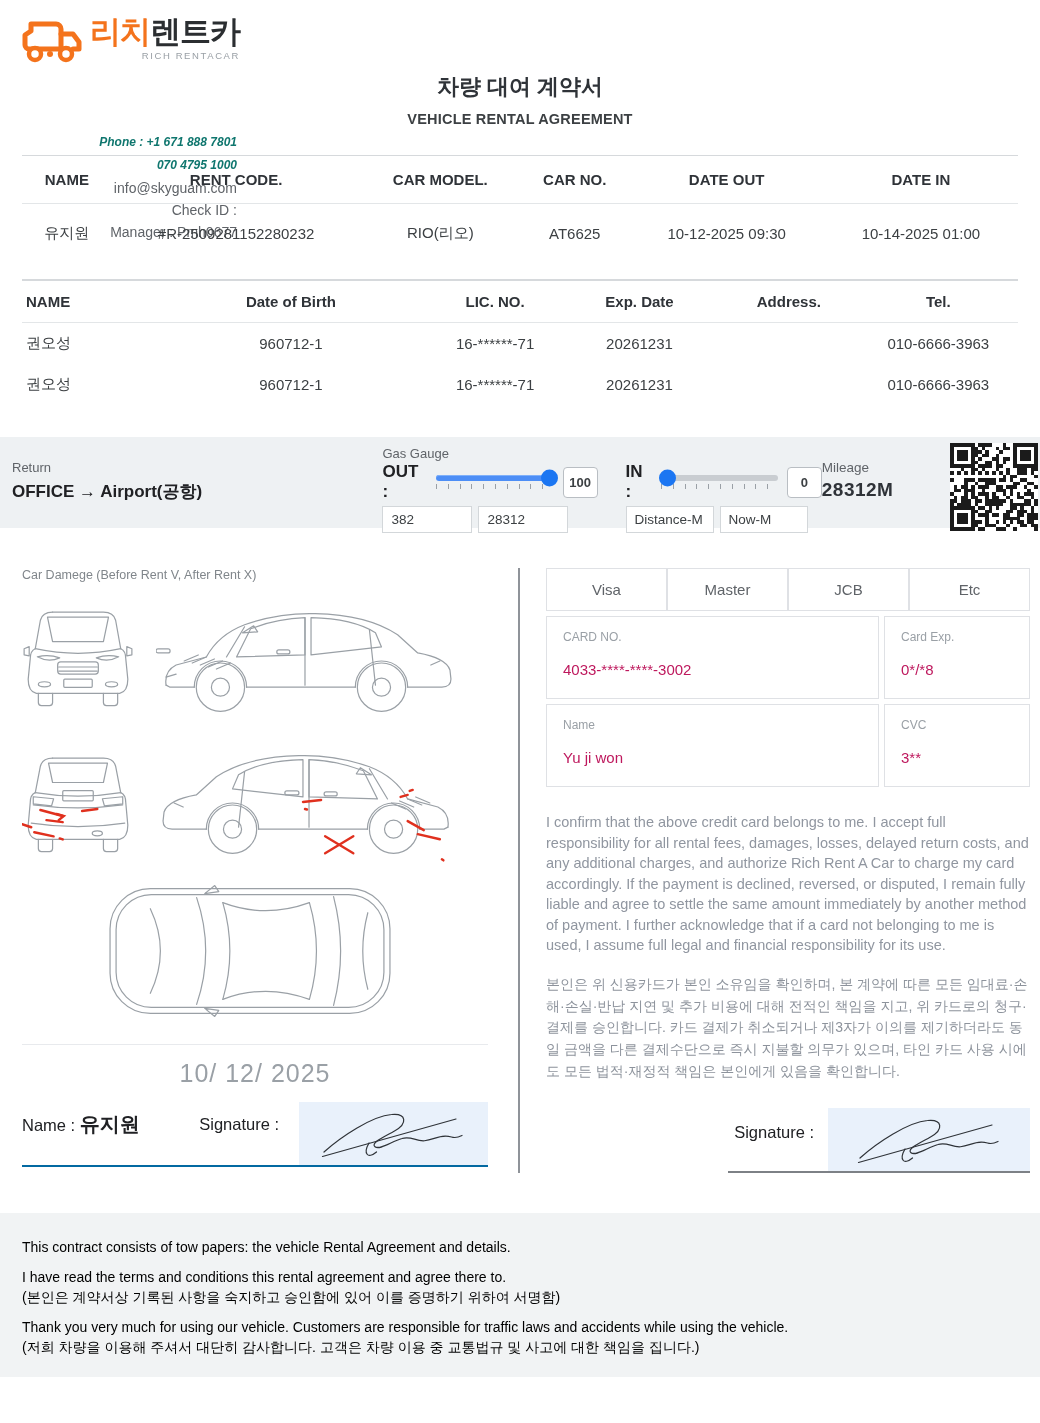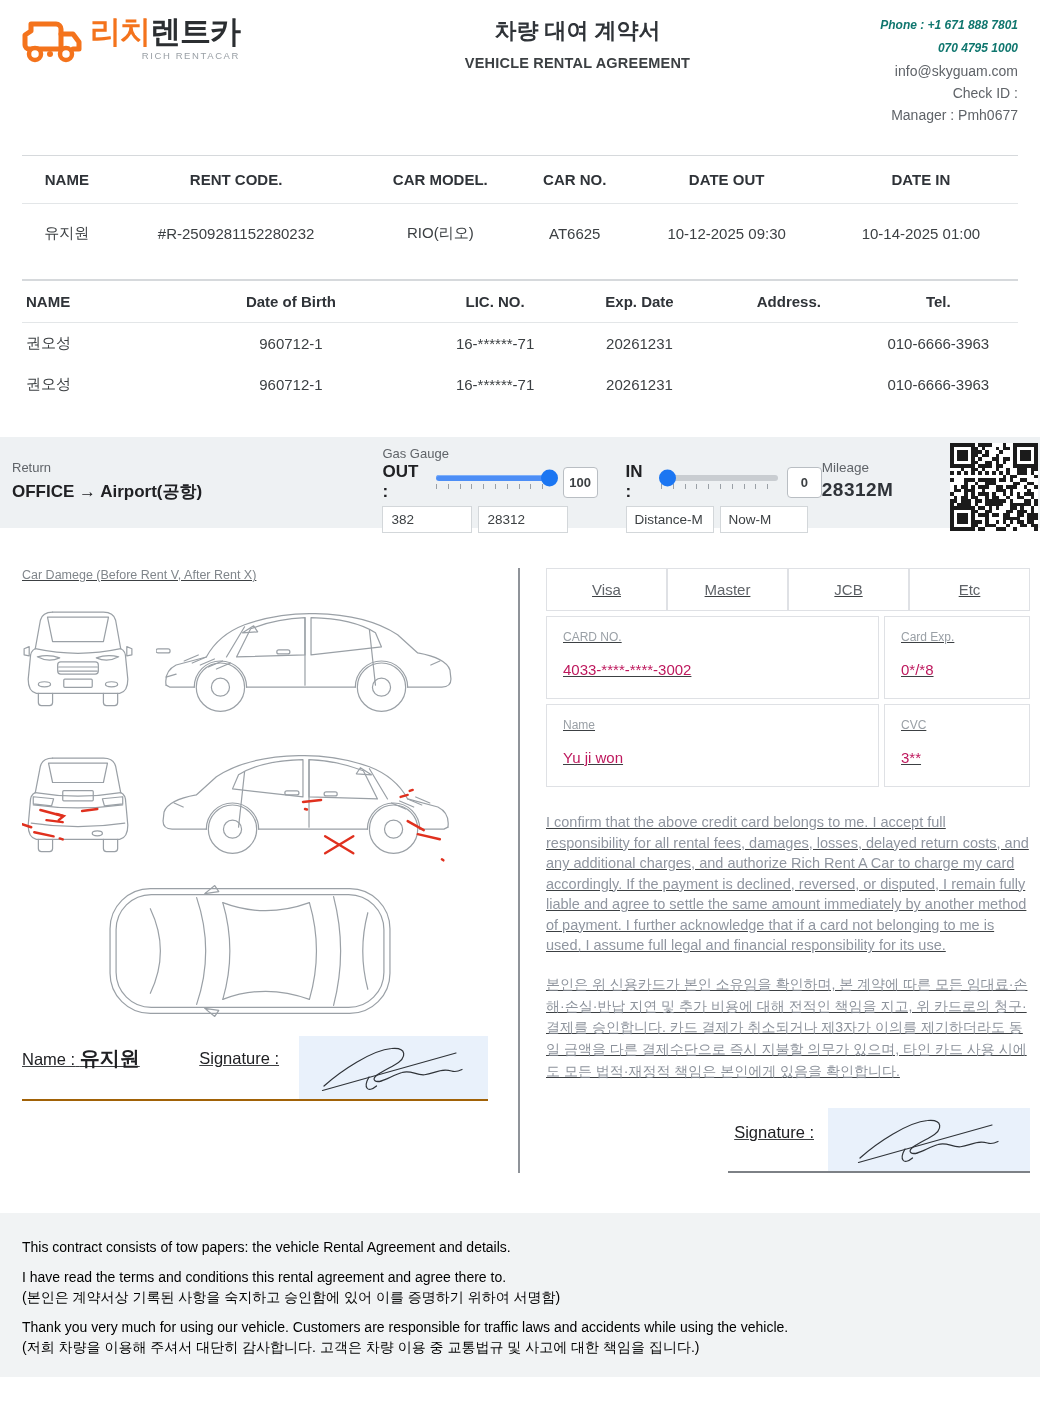--- a/index.html
+++ b/index.html
@@ -1,21 +1,21 @@
 <!DOCTYPE html>
 <html><head>
 <meta charset="utf-8">
 <style>
   * { box-sizing: border-box; margin: 0; padding: 0; }
   html,body { background:#fff; }
   body { width:1040px; font-family:"Liberation Sans", sans-serif; color:#3c4043; }
   .page { width:1040px; min-height:1423px; position:relative; }
 
   
-  .hdr { display:flex; padding:10px 22px 0 22px; height:155px; }
+  .hdr { display:flex; padding:10px 22px 0 22px; height:155px;flex-direction:column; }
   .logo { display:flex; align-items:flex-start; gap:6px; width:330px; padding-top:6px; }
   .logo-text { display:flex; flex-direction:column; align-items:flex-end; }
   .logo-main { font-size:31px; font-weight:bold; letter-spacing:-1px; line-height:1.05; }
   .lg-or { color:#f4731c; }
   .lg-dk { color:#2b2e31; }
   .logo-sub { font-size:9.5px; letter-spacing:1.6px; color:#9aa0a6; margin-top:1px; }
   .title { flex:1; text-align:center; padding-top:6px; }
   .title-kr { font-size:22px; font-weight:bold; color:#2f3338; }
   .title-en { font-size:14.5px; font-weight:bold; color:#3c4043; margin-top:9px; letter-spacing:.2px; }
   .contact { width:215px; text-align:right; padding-top:4px; }
@@ -55,35 +55,35 @@
   .vbox { min-width:35px; height:31px; background:#fff; border:1px solid #b9bec3; border-radius:4px; font-size:13px; font-weight:bold; color:#3c4043; display:flex; align-items:center; justify-content:center; padding:0 6px; }
   .irow { display:flex; gap:6px; margin-top:7px; }
   .g-input { width:90px; height:27px; border:1px solid #d3d7da; background:#fff; font-family:"Liberation Sans",sans-serif; font-size:13.5px; color:#3c4043; padding:2px 8px; }
   .in-col .g-input { width:88px; }
   .mileage-block { width:118px; text-align:left; padding-top:17px; }
   .mi-label { font-size:13.5px; color:#5f6368; }
   .mi-value { font-size:19px; font-weight:bold; color:#2f3338; margin-top:4px; letter-spacing:.5px; }
   .qr { width:88px; height:88px; background:#fff; margin-left:12px; }
 
   
-  .content { display:flex; margin-top:40px; padding-left:22px;text-decoration:underline; }
+  .content { display:flex; margin-top:40px; padding-left:22px; }
   .left-col { width:466px; }
   .divider { width:2px; background:#8f9399; margin-left:30px; }
   .right-col { flex:1; padding-left:26px; padding-right:10px; }
 
   .dmg-label { font-size:12.5px; color:#80868b; margin-bottom:14px; }
   .dmg-row { display:flex; align-items:flex-end; gap:22px; }
   .dmg-row + .dmg-row { margin-top:10px; }
   .dmg-top { margin:6px 0 0 82px; }
   svg.car { display:block; }
   .car g.ln { stroke:#9aa0a6; fill:none; stroke-width:1.2; stroke-linecap:round; stroke-linejoin:round; }
   .car g.red { stroke:#e0301e; fill:none; stroke-width:2.4; stroke-linecap:round; }
   .date-wrap { border-top:1px solid #e8eaed; margin-top:22px; padding-top:14px; text-align:center; }
   .dmg-date { font-size:25px; font-weight:500; color:#9aa0a6; letter-spacing:1px; }
-  .sig-strip { display:flex; align-items:center; margin-top:14px; border-bottom:2px solid #a16207;justify-content:center; }
+  .sig-strip { display:flex; align-items:center; margin-top:14px; border-bottom:2px solid #0369a1;justify-content:center; }
   .nm { font-size:16.5px; color:#202124; width:178px; padding-bottom:18px; }
   .nm b { font-size:20px; font-weight:bold; }
   .sg-label { font-size:16.5px; color:#202124; }
   .sig-strip .sg-label { width:100px; padding-bottom:18px; }
   .sig-box { width:190px; height:63px; background:#e9f1fb; display:flex; align-items:center; justify-content:center; }
   .sig-box svg { display:block; }
   .sig-box path { stroke:#2f3338; stroke-width:1.6; fill:none; stroke-linecap:round; }
 
   
   .tabs { display:grid; grid-template-columns:repeat(4,1fr); margin-bottom:5px; }
@@ -703,20 +703,23 @@
             <path d="M118,118 Q160,102 204,118"></path>
             <path d="M204,22 Q218,70 204,118"></path>
             <path d="M228,16 Q242,70 228,124"></path>
             <path d="M262,32 Q252,70 262,108"></path>
             <path d="M100,13 l10,-8 l4,6 Z"></path>
               <path d="M100,127 l10,8 l4,-6 Z"></path>
           </g>
         </svg>
       </div>
 
+      <div class="date-wrap">
+        <div class="dmg-date">10/ 12/ 2025</div>
+      </div>
 
       <div class="sig-strip">
         <div class="nm"><span>Name :</span> <b>유지원</b></div>
         <div class="sg-label">Signature :</div>
         <div class="sig-box">
           <svg width="180" height="60" viewBox="0 0 200 80">
             <path d="M8,64 C30,44 72,16 98,14 C118,12 120,26 102,36 C86,45 70,52 76,57 C82,62 98,50 112,46 C124,42 130,50 142,49 C156,47 164,40 178,44 C184,46 188,44 192,42"></path>
             <path d="M6,70 L184,20"></path>
             <path d="M68,52 C60,66 66,74 78,64"></path>
           </svg>

